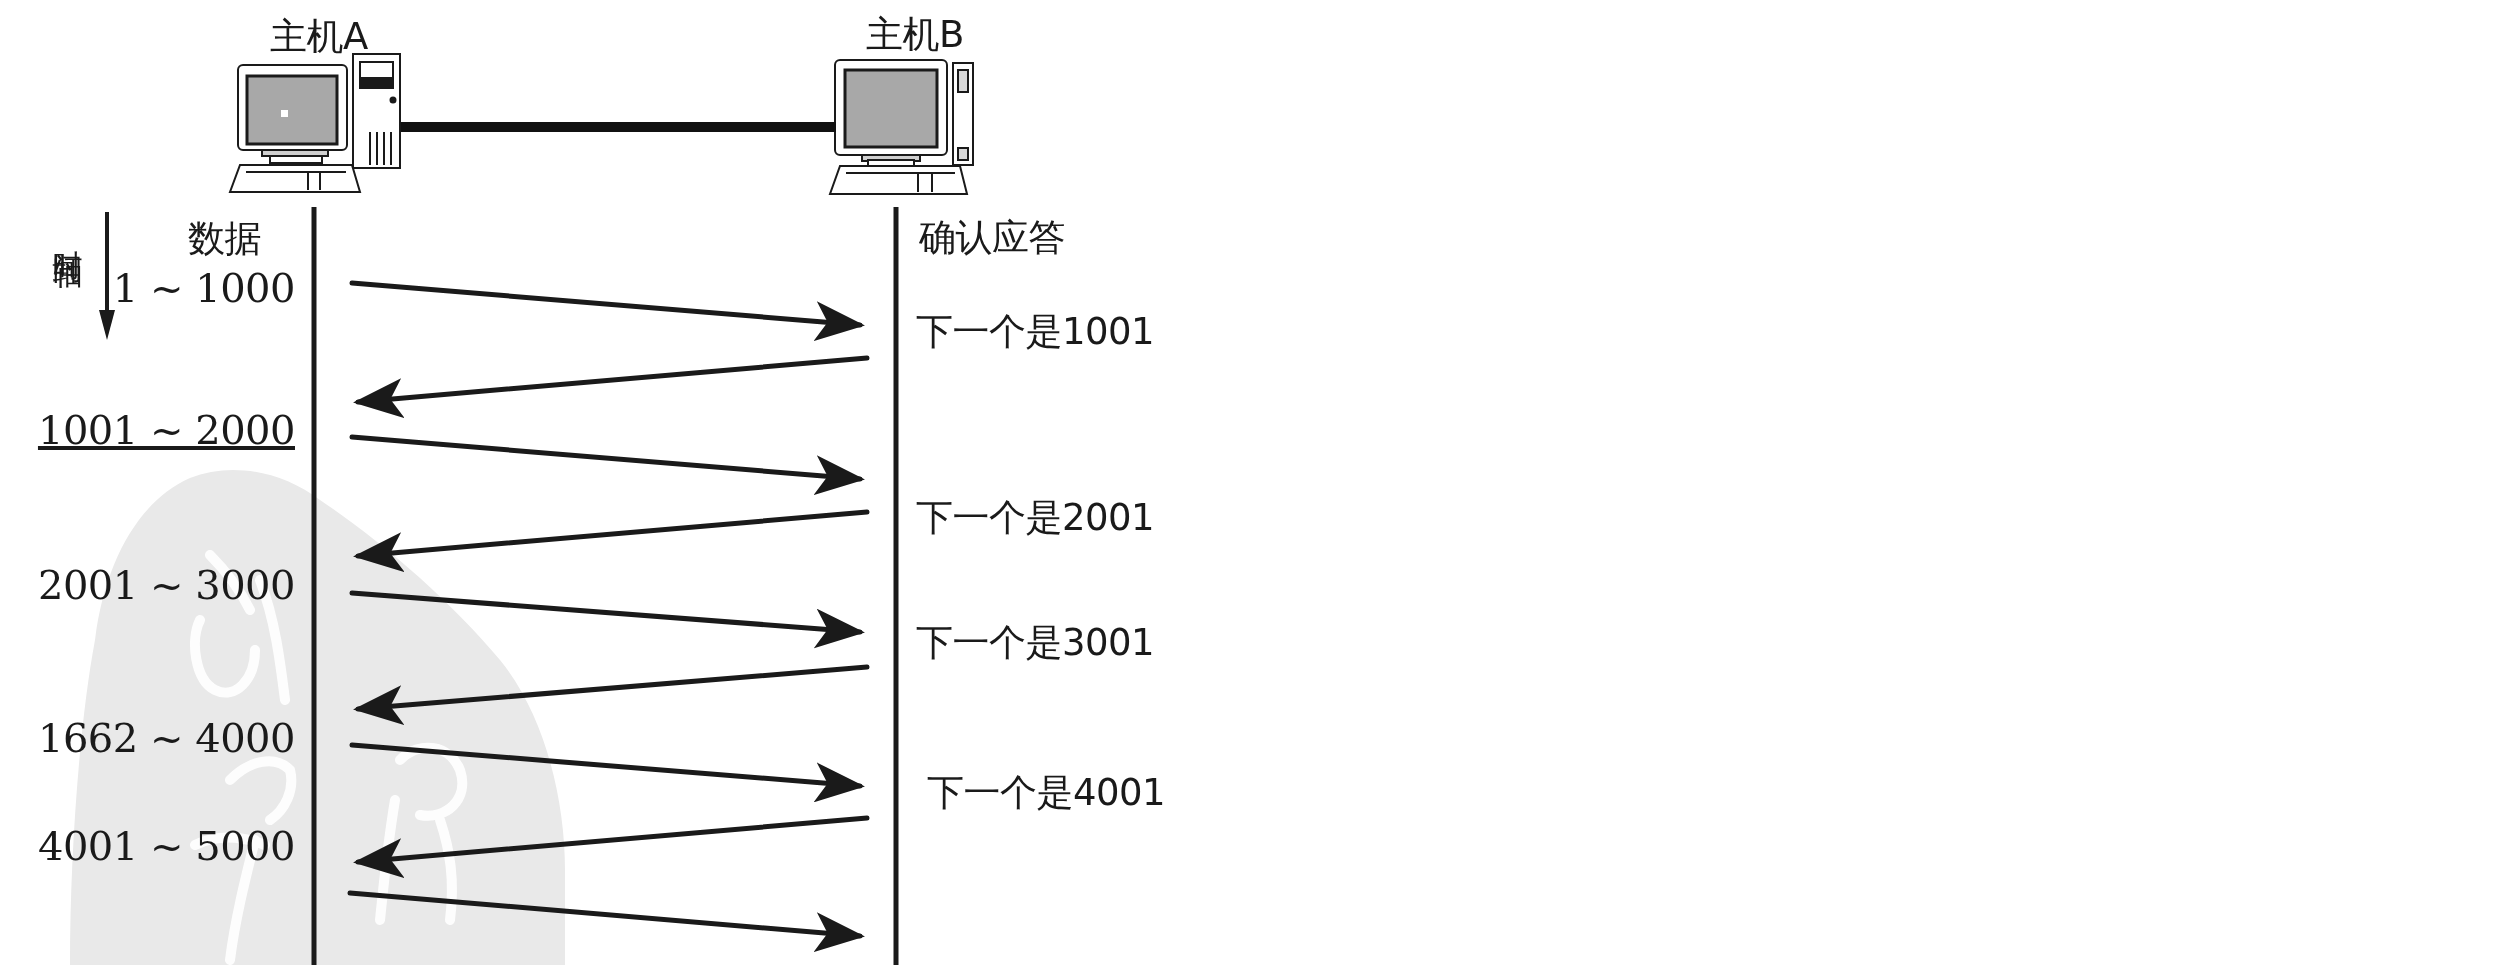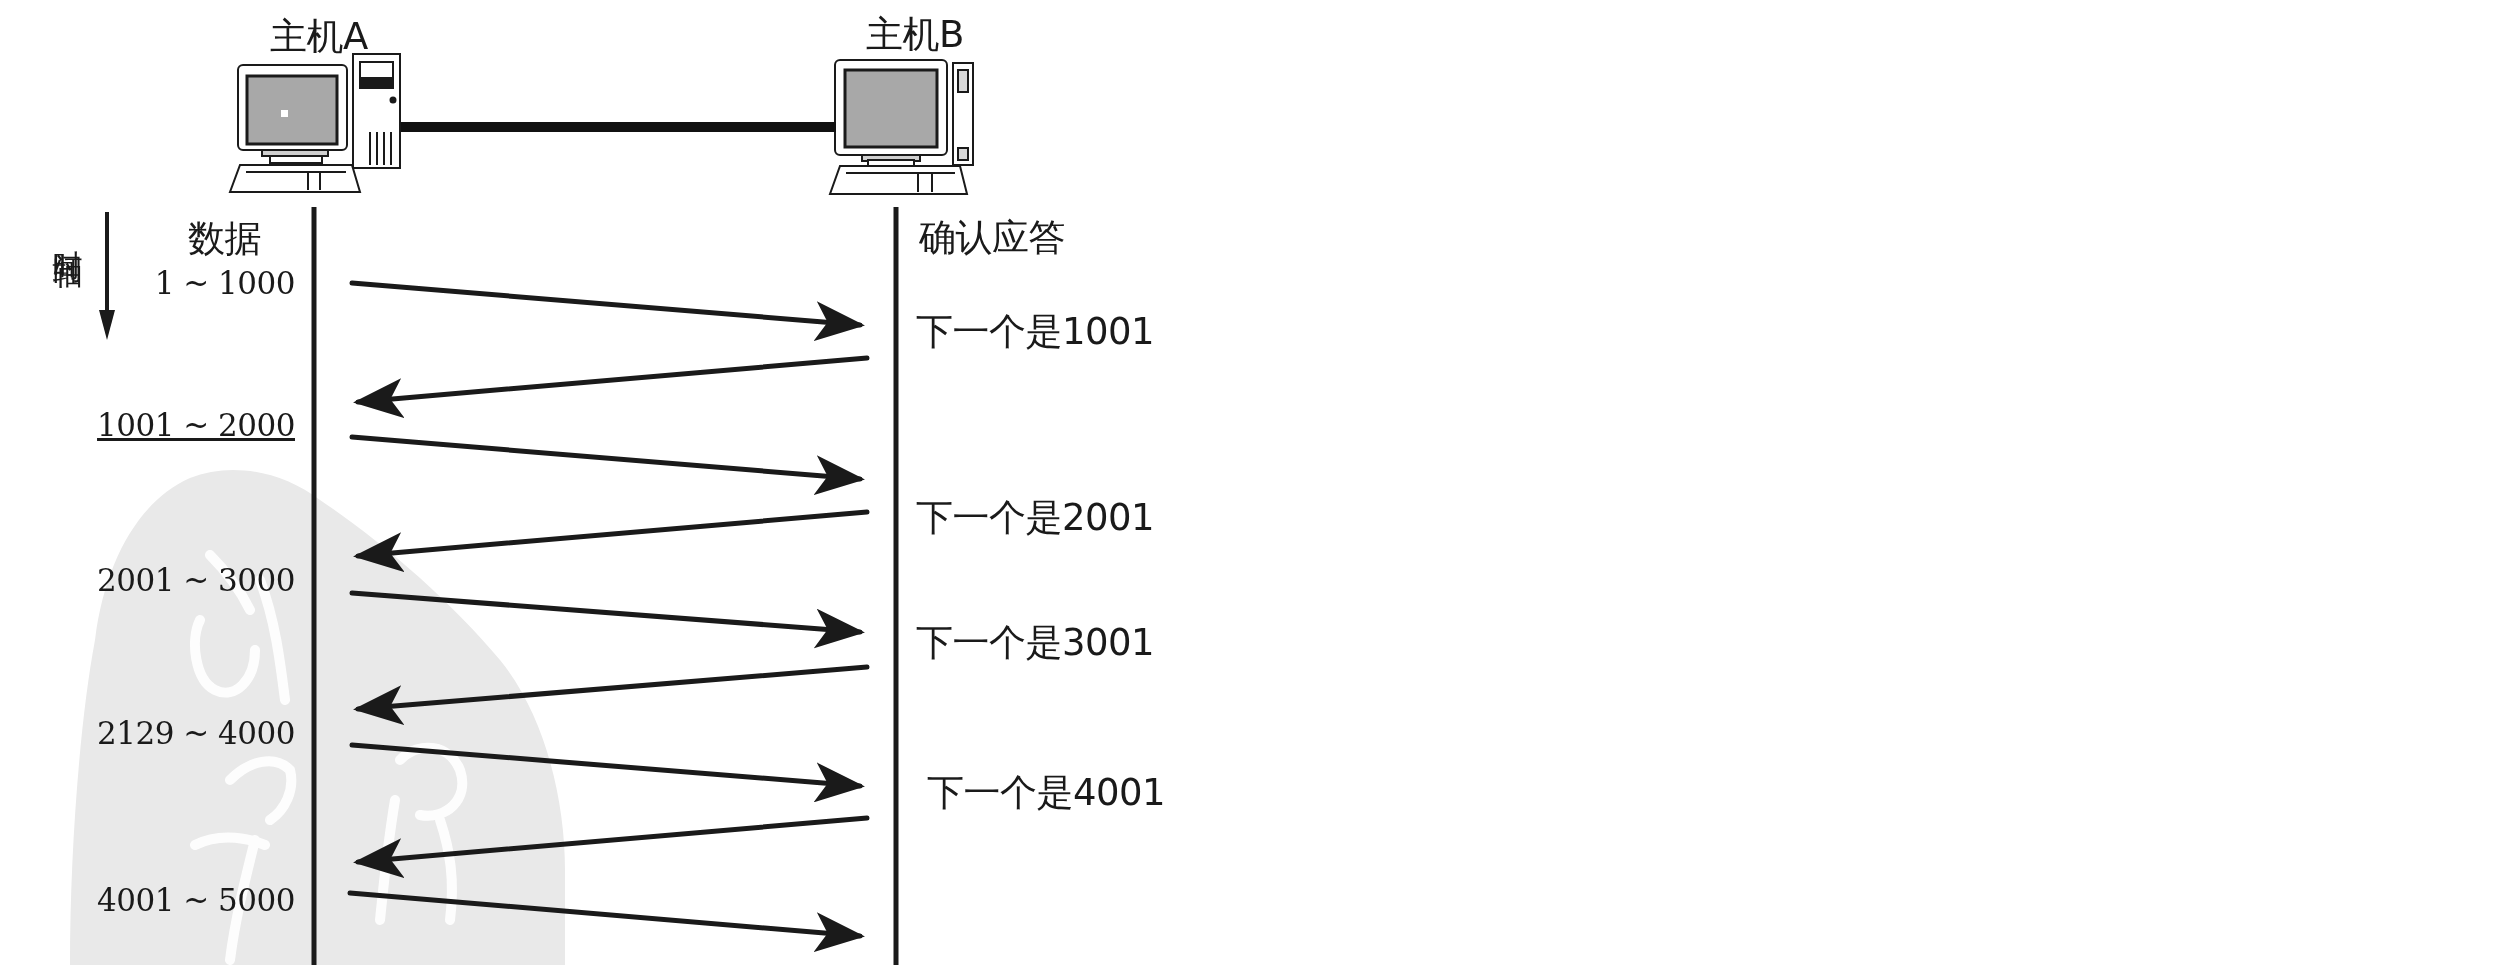--- a/index.html
+++ b/index.html
@@ -1,18 +1,18 @@
 <!DOCTYPE html>
 <html><head>
 <meta charset="utf-8">
 <style>
   html, body { margin: 0; padding: 0; background: #ffffff; }
   body { width: 2511px; height: 965px; position: relative; overflow: hidden;
          font-family: "DejaVu Serif", "Liberation Serif", serif; color: #1a1a1a; }
-  .label { position: absolute; font-size: 31px; line-height: 1; white-space: nowrap; letter-spacing: -0.5px; }
+  .label { position: absolute; font-size: 40px; line-height: 1; white-space: nowrap; letter-spacing: -0.5px; }
   .label.right-align { text-align: right; }
   .cjk { font-family: "DejaVu Sans", "Liberation Sans", sans-serif; font-size: 37px; }
   svg.canvas { position: absolute; left: 0; top: 0; }
   .vtext { position: absolute; font-family: "DejaVu Sans", "Liberation Sans", sans-serif;
            font-size: 30px; line-height: 35px; width: 36px; text-align: center; }
 </style>
 </head>
 <body>
 
 <svg class="canvas" width="2511" height="965">
@@ -113,19 +113,19 @@
 <div class="vtext" style="left:50px; top:210px;">
   <span style="writing-mode: vertical-rl; text-orientation: upright; letter-spacing: 4px;">时间轴</span>
 </div>
 
 <div class="label cjk" style="left:188px; top:220px;">数据</div>
 <div class="label cjk" style="left:919px; top:219px;">确认应答</div>
 
 <div class="label right-align" style="right:2216px; top:268px;">1 ~ 1000</div>
 <div class="label right-align" style="right:2216px; top:410px;text-decoration:underline;">1001 ~ 2000</div>
 <div class="label right-align" style="right:2216px; top:565px;">2001 ~ 3000</div>
-<div class="label right-align" style="right:2216px; top:718px;">2129 ~ 4000</div>
-<div class="label right-align" style="right:2216px; top:885px;">4001 ~ 5000</div>
+<div class="label right-align" style="right:2216px; top:718px;">1662 ~ 4000</div>
+<div class="label right-align" style="right:2216px; top:826px;">4001 ~ 5000</div>
 
 <div class="label cjk" style="left:916px; top:313px;">下一个是1001</div>
 <div class="label cjk" style="left:916px; top:499px;text-align:center;">下一个是2001</div>
 <div class="label cjk" style="left:916px; top:624px;">下一个是3001</div>
 <div class="label cjk" style="left:916px; top:774px;margin-left:11px;">下一个是4001</div>
 
 </body></html>

